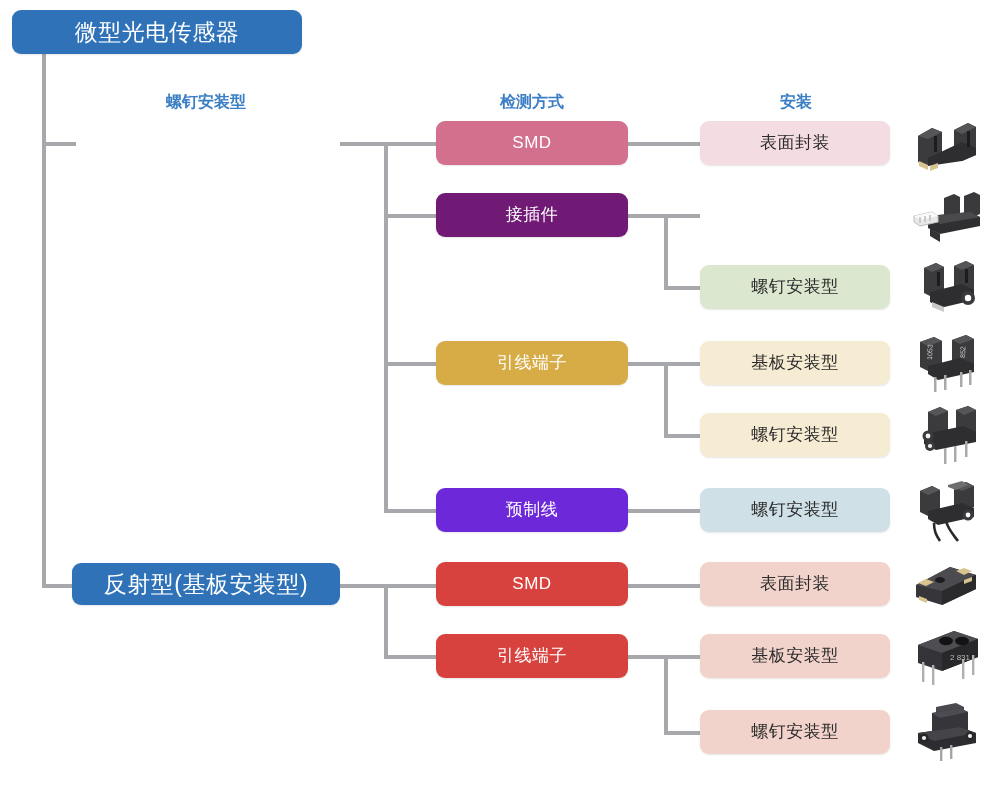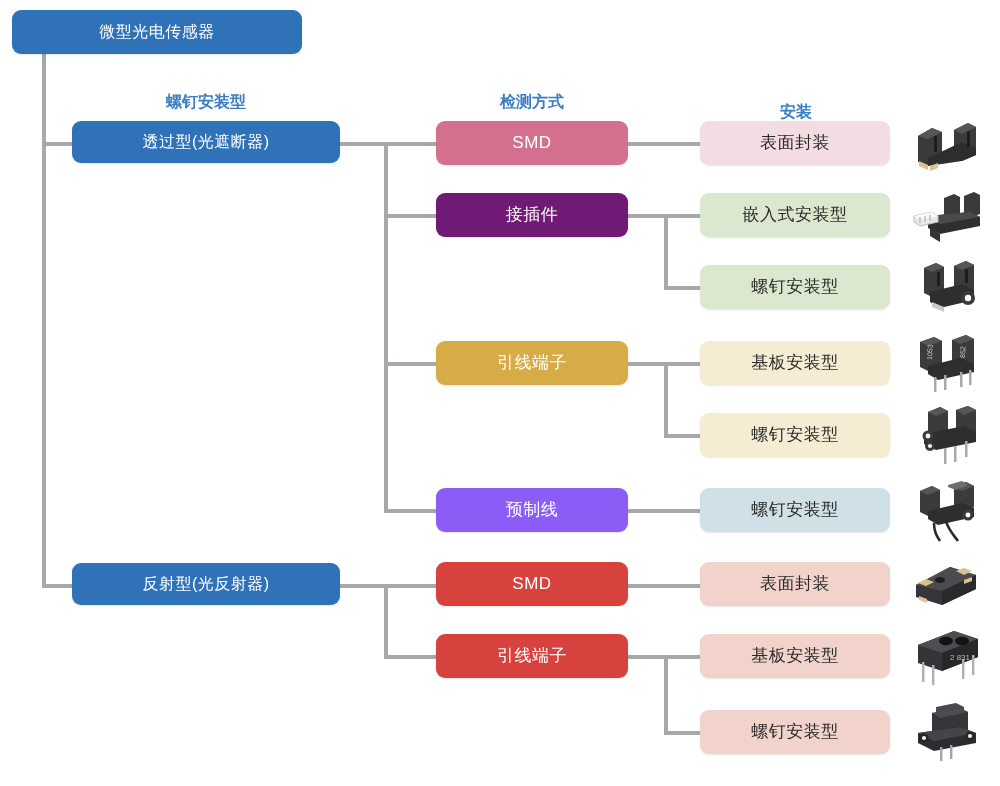--- a/index.html
+++ b/index.html
@@ -22,30 +22,30 @@
     position:absolute;
     display:flex;align-items:center;justify-content:center;
     border-radius:9px;
     box-sizing:border-box;
     text-align:center;
     line-height:1.15;
     letter-spacing:.5px;
     box-shadow:0 1px 2px rgba(0,0,0,.10);
   }
   .node.lvl1{ 
-    background:#2f72b8;color:#ffffff;font-size:16px;
+    background:#2f72b8;color:#ffffff;font-size:23px;
   }
   .node.lvl2{color:#ffffff;font-size:17px;}
   .node.lvl3{color:#2b2b2b;font-size:17px;}
 
   
   .c-smd-pink   {background:#d3708e;}
   .c-green      {background:#701a75;}
   .c-gold       {background:#d7ac46;}
-  .c-teal       {background:#8b5cf6;}
+  .c-teal       {background:#6d28d9;}
   .c-red        {background:#d8423e;}
 
   
   .c-l-pink  {background:#f4dce3;}
   .c-l-green {background:#dbe8cf;}
   .c-l-gold  {background:#f6ecd3;}
   .c-l-teal  {background:#cfe0e6;}
   .c-l-red   {background:#f2d3cb;}
 
   
@@ -104,36 +104,34 @@
 
   <div class="line h" style="left:628px;top:584px;width:72px;"></div>
 
   <div class="line h" style="left:628px;top:655px;width:40px;"></div>
   <div class="line v" style="left:664px;top:655px;height:76px;"></div>
   <div class="line h" style="left:664px;top:655px;width:36px;"></div>
   <div class="line h" style="left:664px;top:731px;width:36px;"></div>
 
   <div class="col-head" style="left:126px;top:92px;width:160px;">螺钉安装型</div>
   <div class="col-head" style="left:452px;top:92px;width:160px;">检测方式</div>
-  <div class="col-head" style="left:716px;top:92px;width:160px;margin-top:10px;">安装</div>
+  <div class="col-head" style="left:716px;top:92px;width:160px;">安装</div>
 
   <div class="node lvl1" style="left:12px;top:10px;width:290px;height:44px;">微型光电传感器</div>
 
-  <div class="node lvl1" style="left:72px;top:121px;width:268px;height:42px;">透过型(光遮断器)</div>
-  <div class="node lvl1" style="left:72px;top:563px;width:268px;height:42px;">反射型(光反射器)</div>
+  <div class="node lvl1" style="left:72px;top:563px;width:268px;height:42px;">反射型(基板安装型)</div>
 
   <div class="node lvl2 c-smd-pink" style="left:436px;top:121px;width:192px;height:44px;">SMD</div>
   <div class="node lvl2 c-green" style="left:436px;top:193px;width:192px;height:44px;">接插件</div>
   <div class="node lvl2 c-gold" style="left:436px;top:341px;width:192px;height:44px;">引线端子</div>
   <div class="node lvl2 c-teal" style="left:436px;top:488px;width:192px;height:44px;">预制线</div>
   <div class="node lvl2 c-red" style="left:436px;top:562px;width:192px;height:44px;">SMD</div>
   <div class="node lvl2 c-red" style="left:436px;top:634px;width:192px;height:44px;">引线端子</div>
 
   <div class="node lvl3 c-l-pink" style="left:700px;top:121px;width:190px;height:44px;">表面封装</div>
-  <div class="node lvl3 c-l-green" style="left:700px;top:193px;width:190px;height:44px;">嵌入式安装型</div>
   <div class="node lvl3 c-l-green" style="left:700px;top:265px;width:190px;height:44px;">螺钉安装型</div>
   <div class="node lvl3 c-l-gold" style="left:700px;top:341px;width:190px;height:44px;">基板安装型</div>
   <div class="node lvl3 c-l-gold" style="left:700px;top:413px;width:190px;height:44px;">螺钉安装型</div>
   <div class="node lvl3 c-l-teal" style="left:700px;top:488px;width:190px;height:44px;">螺钉安装型</div>
   <div class="node lvl3 c-l-red" style="left:700px;top:562px;width:190px;height:44px;">表面封装</div>
   <div class="node lvl3 c-l-red" style="left:700px;top:634px;width:190px;height:44px;">基板安装型</div>
   <div class="node lvl3 c-l-red" style="left:700px;top:710px;width:190px;height:44px;">螺钉安装型</div>
 
   <div class="thumb" style="left:910px;top:114px;">
     <svg viewBox="0 0 72 62" xmlns="http://www.w3.org/2000/svg">

